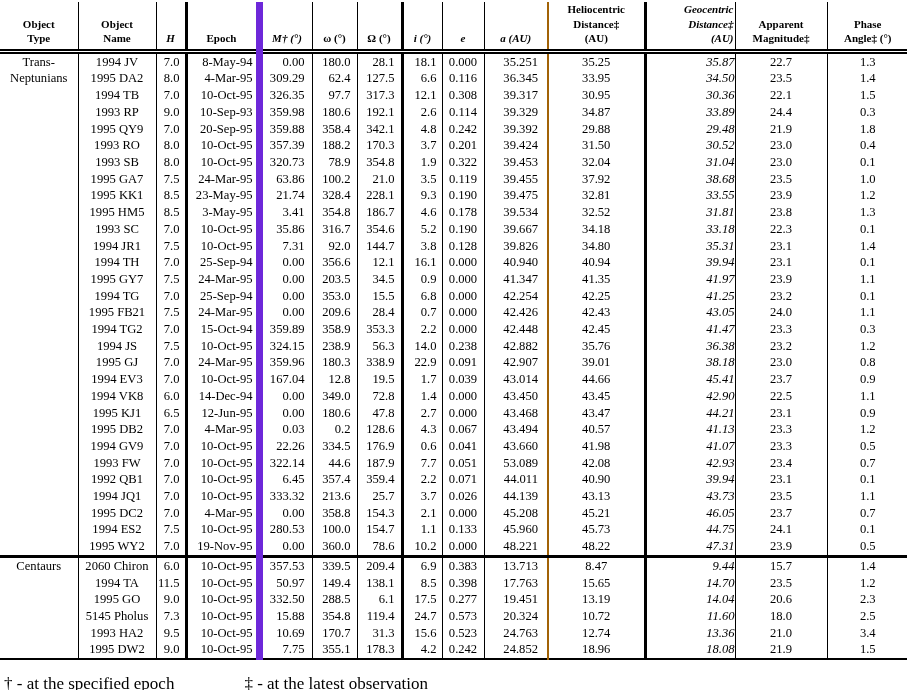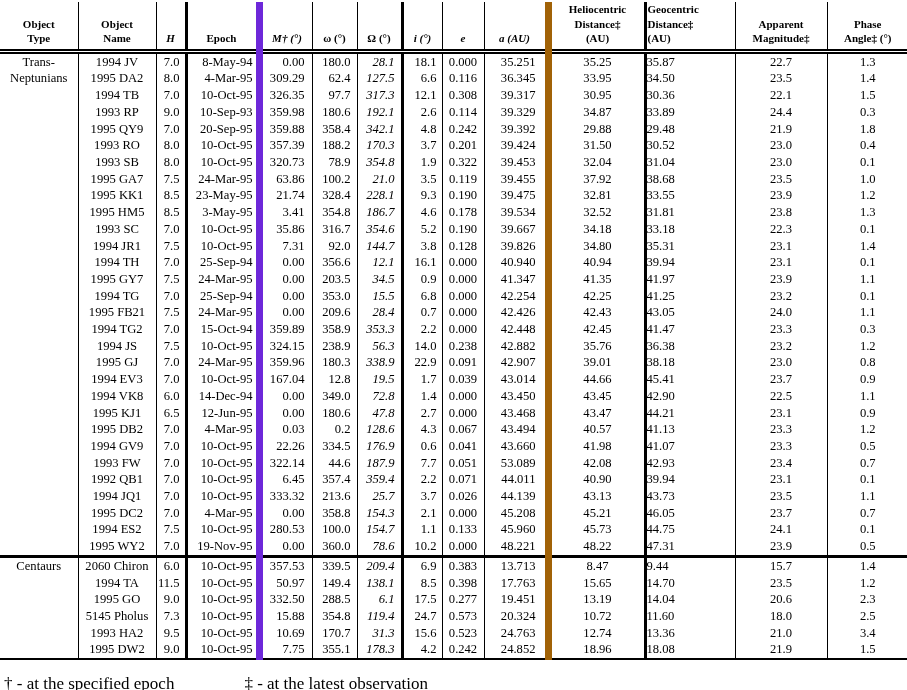--- a/index.html
+++ b/index.html
@@ -14,28 +14,28 @@
   .col-1{border-right:1px solid #000;text-align:center;}
   .col-2{border-right:3px solid #000;text-align:right;}
   td.col-2{padding-right:5px;}
   .col-3{border-right:7px solid #6d28d9;text-align:right;}
   td.col-3{padding-right:3px;margin-top:10px;}
   .col-4{border-right:1px solid #000;text-align:right;}
   td.col-4{padding-right:7px;}
   .col-5{border-right:1px solid #000;text-align:right;}
   td.col-5{padding-right:6px;}
   .col-6{border-right:3px solid #000;text-align:right;}
-  td.col-6{padding-right:6px;font-style:italic;}
+  td.col-6{padding-right:6px;}
   .col-7{border-right:1px solid #000;text-align:right;}
   td.col-7{padding-right:5px;}
   .col-8{border-right:1px solid #000;text-align:center;}
-  .col-9{border-right:7px solid #a16207;text-align:right;}
+  .col-9{border-right:2px solid #a16207;text-align:right;}
   td.col-9{padding-right:9px;}
   .col-10{border-right:3px solid #000;text-align:center;}
-  .col-11{border-right:1px solid #000;text-align:left;}
+  .col-11{border-right:1px solid #000;text-align:right;font-style:italic;}
   .col-12{border-right:1px solid #000;text-align:center;}
   .col-13{text-align:center;}
   th.col-2,th.col-3,th.col-4,th.col-5,th.col-6,th.col-7,th.col-9{text-align:center;padding-right:1px;}
   .group-label{vertical-align:top;}
   tr.section-start td{border-top:3px solid #000;}
   .footnotes{margin:14px 0 0 4px;font-size:17px;}
   .fn2{margin-left:70px;}
 </style>
 </head>
 <body>

